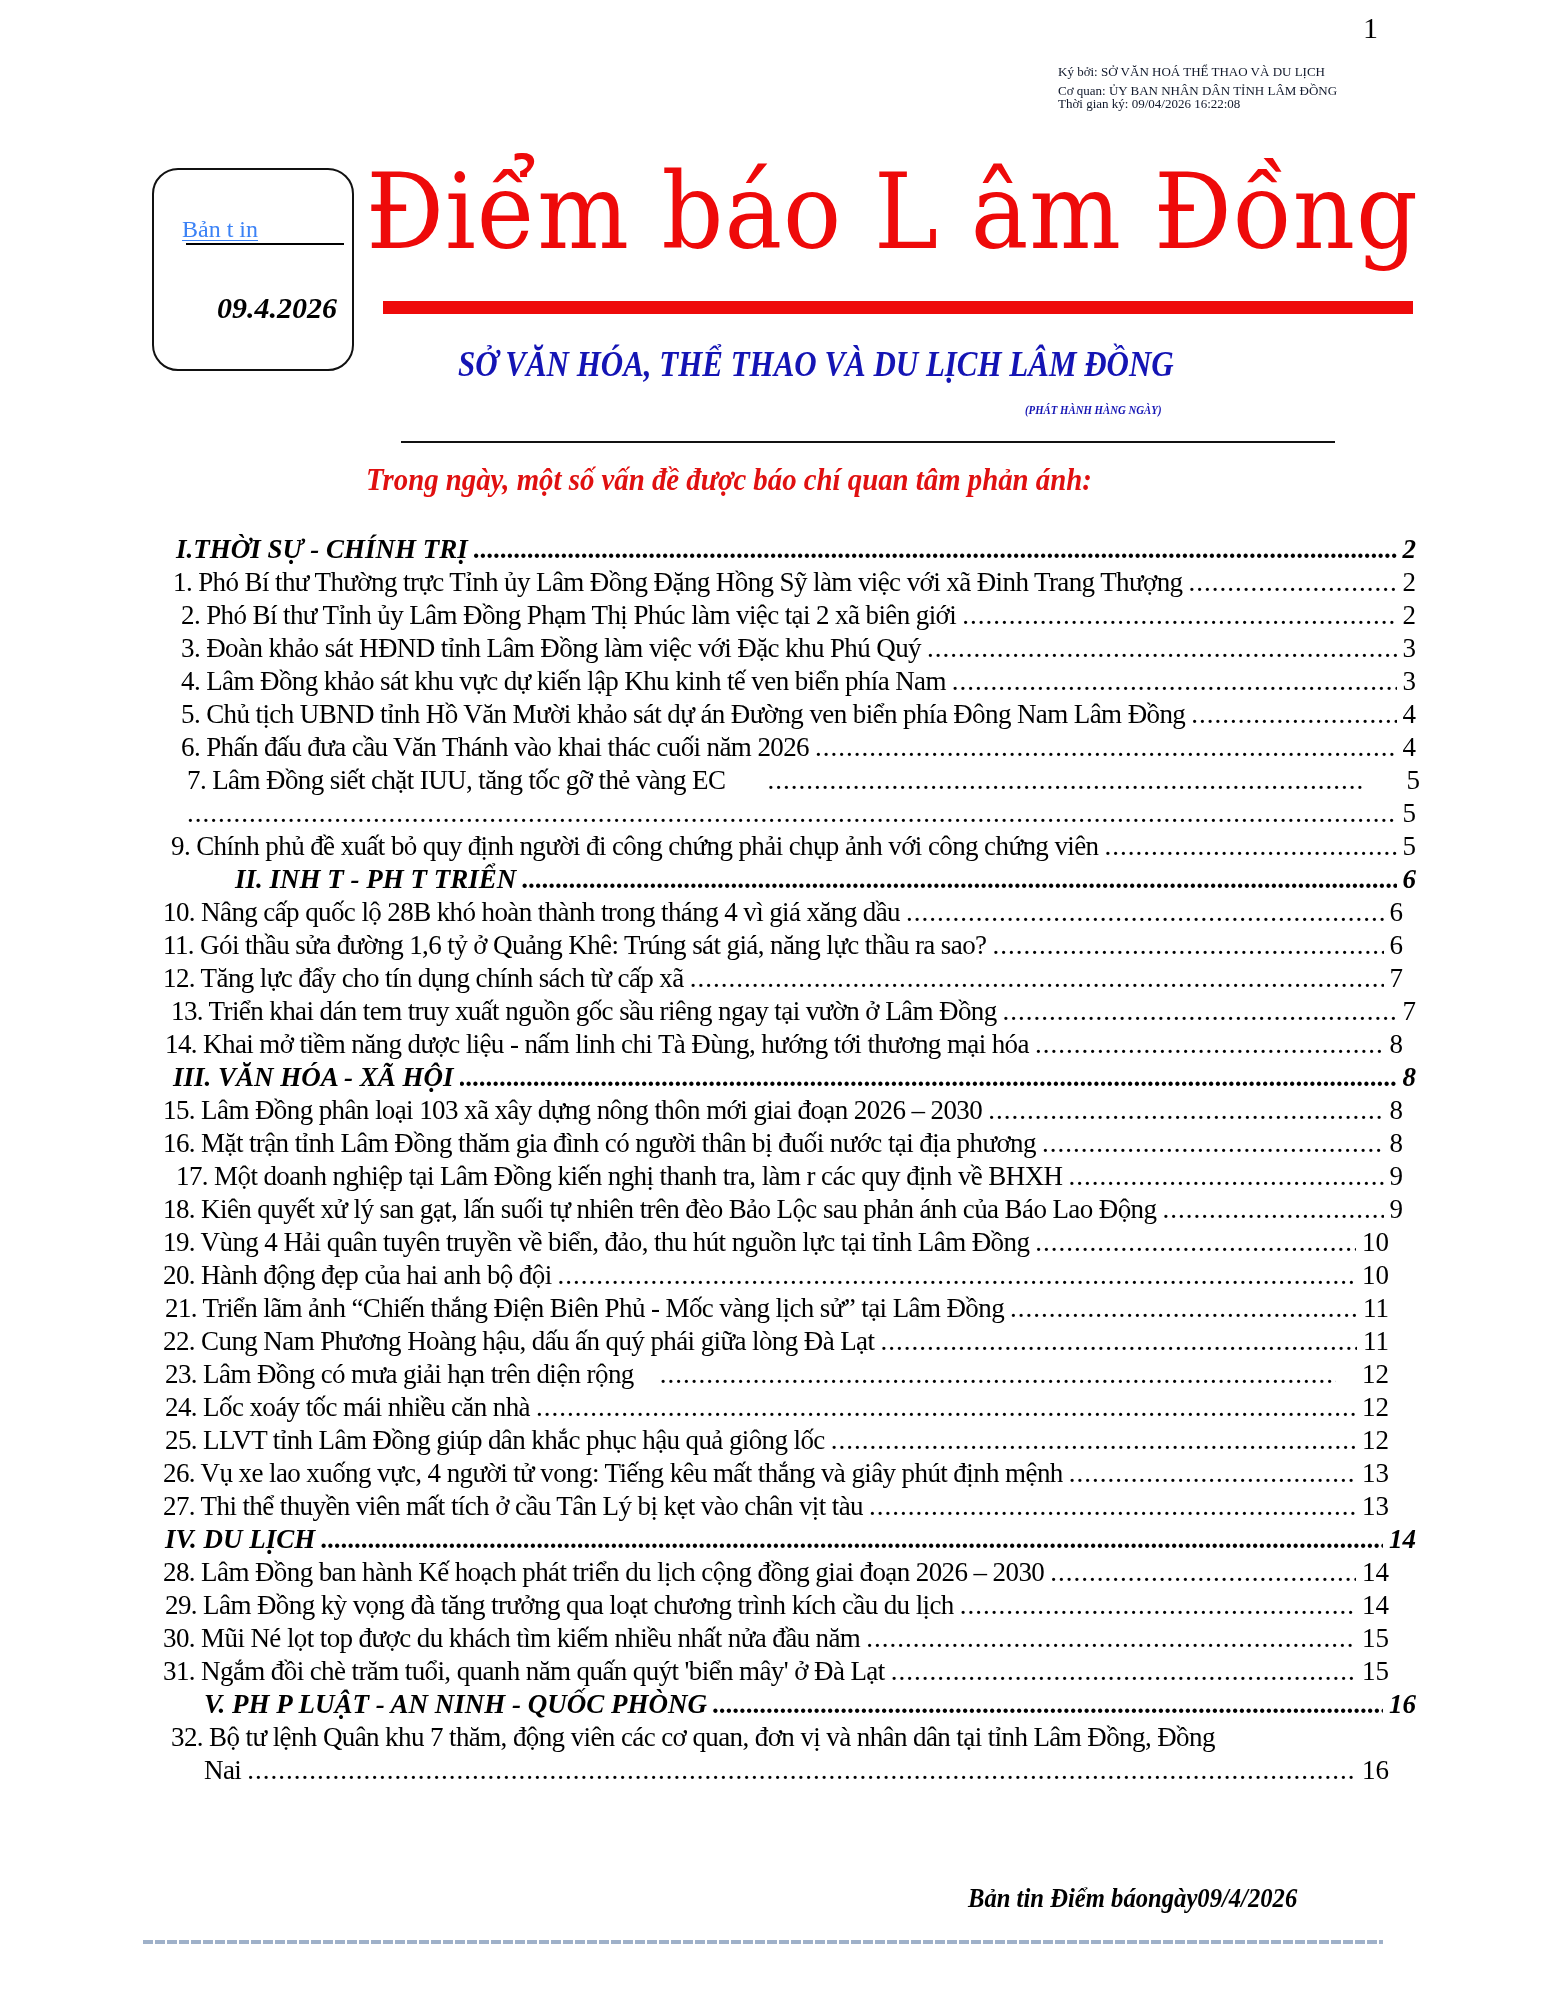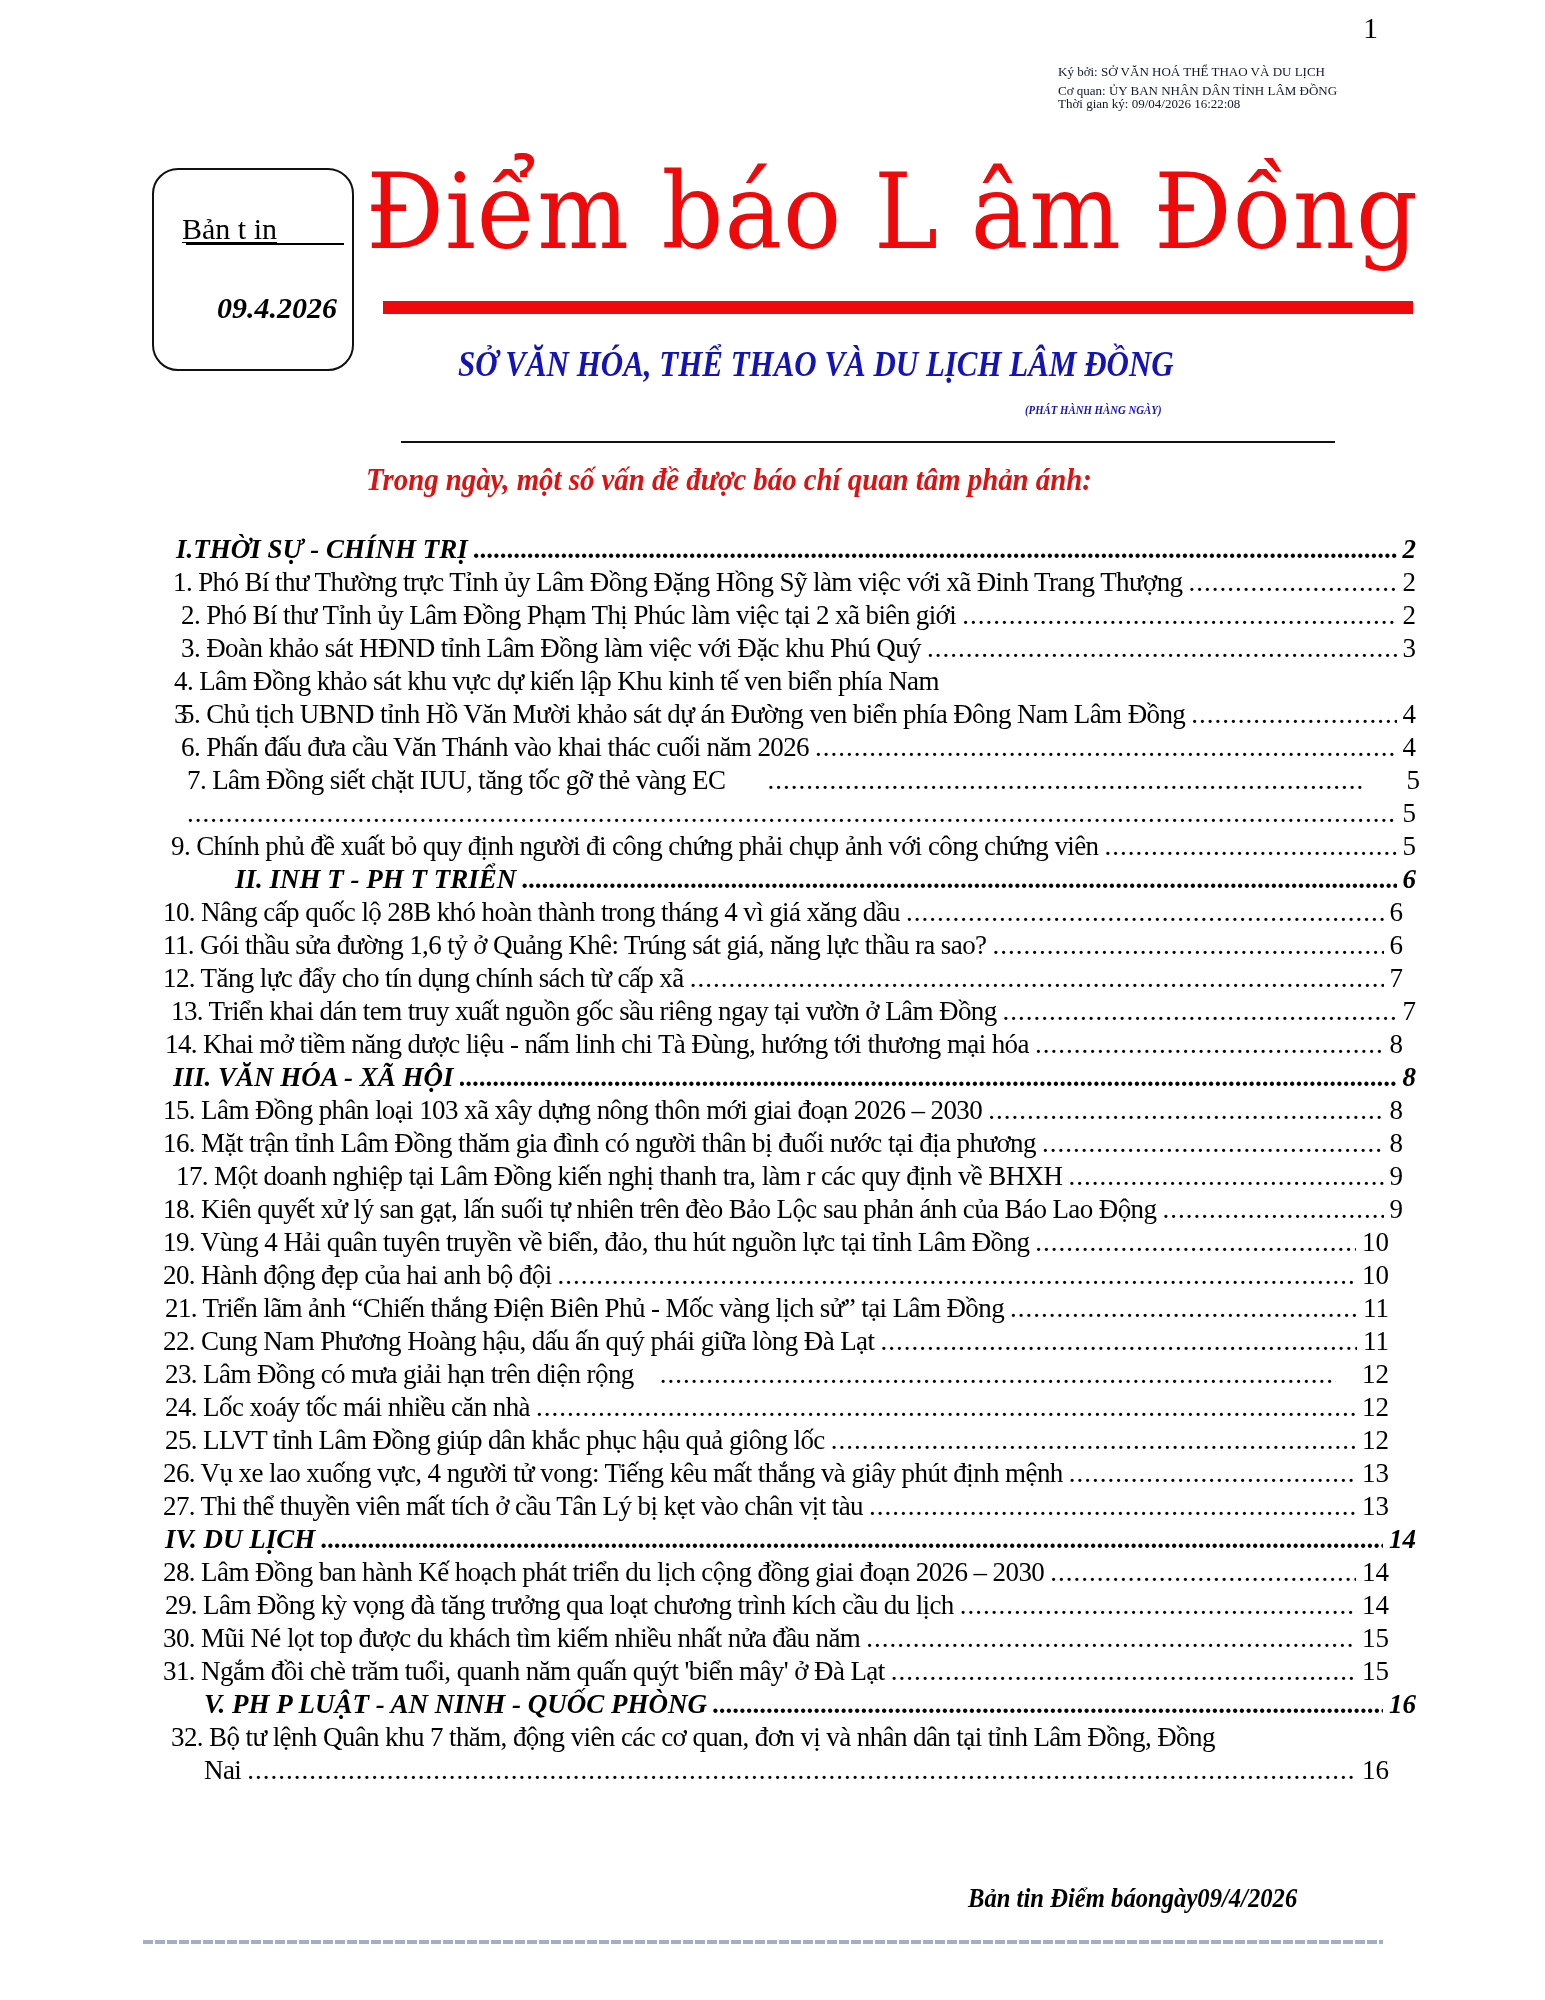--- a/index.html
+++ b/index.html
@@ -18,21 +18,21 @@
     .signature div { white-space: nowrap; }
     .signature .sig-line-2 { margin-top: 4px; }
     .signature .sig-line-3 { margin-top: -2px; }
 
     .bulletin-box {
       position: absolute; left: 152px; top: 168px; width: 202px; height: 203px;
       border: 2px solid #111; border-radius: 26px; box-sizing: border-box;
     }
     .bulletin-label {
       position: absolute; left: 28px; top: 42px;
-      color: #000000; font-size: 30px; line-height: 34px;
+      color: #3b82f6; font-size: 24px; line-height: 34px;
       text-decoration: underline; text-decoration-thickness: 1px; text-underline-offset: 3px;
     }
     .bulletin-rule {
       position: absolute; left: 32px; top: 73px; width: 158px; height: 2px; background: #000;
     }
     .bulletin-date {
       position: absolute; left: 0; right: 0; top: 120px; text-align: center;
       font-size: 30px; font-weight: bold; font-style: italic; line-height: 36px; padding-left: 48px;
     }
 
@@ -131,21 +131,21 @@
     <div class="toc-row item" style="left: 181px; width: 1235px; top: 66px;">
       <span class="label">2. Phó Bí thư Tỉnh ủy Lâm Đồng Phạm Thị Phúc làm việc tại 2 xã biên giới</span>
       <span class="leader"></span>
       <span class="page">2</span>
     </div>
     <div class="toc-row item" style="left: 181px; width: 1235px; top: 99px;">
       <span class="label">3. Đoàn khảo sát HĐND tỉnh Lâm Đồng làm việc với Đặc khu Phú Quý</span>
       <span class="leader"></span>
       <span class="page">3</span>
     </div>
-    <div class="toc-row item" style="left: 168px; width: 1235px; top: 132px; flex-direction: column;">
+    <div class="toc-row item" style="left: 181px; width: 1235px; top: 132px;">
       <span class="label">4. Lâm Đồng khảo sát khu vực dự kiến lập Khu kinh tế ven biển phía Nam</span>
       <span class="leader"></span>
       <span class="page">3</span>
     </div>
     <div class="toc-row item" style="left: 181px; width: 1235px; top: 165px;">
       <span class="label">5. Chủ tịch UBND tỉnh Hồ Văn Mười khảo sát dự án Đường ven biển phía Đông Nam Lâm Đồng</span>
       <span class="leader"></span>
       <span class="page">4</span>
     </div>
     <div class="toc-row item" style="left: 181px; width: 1235px; top: 198px;">

